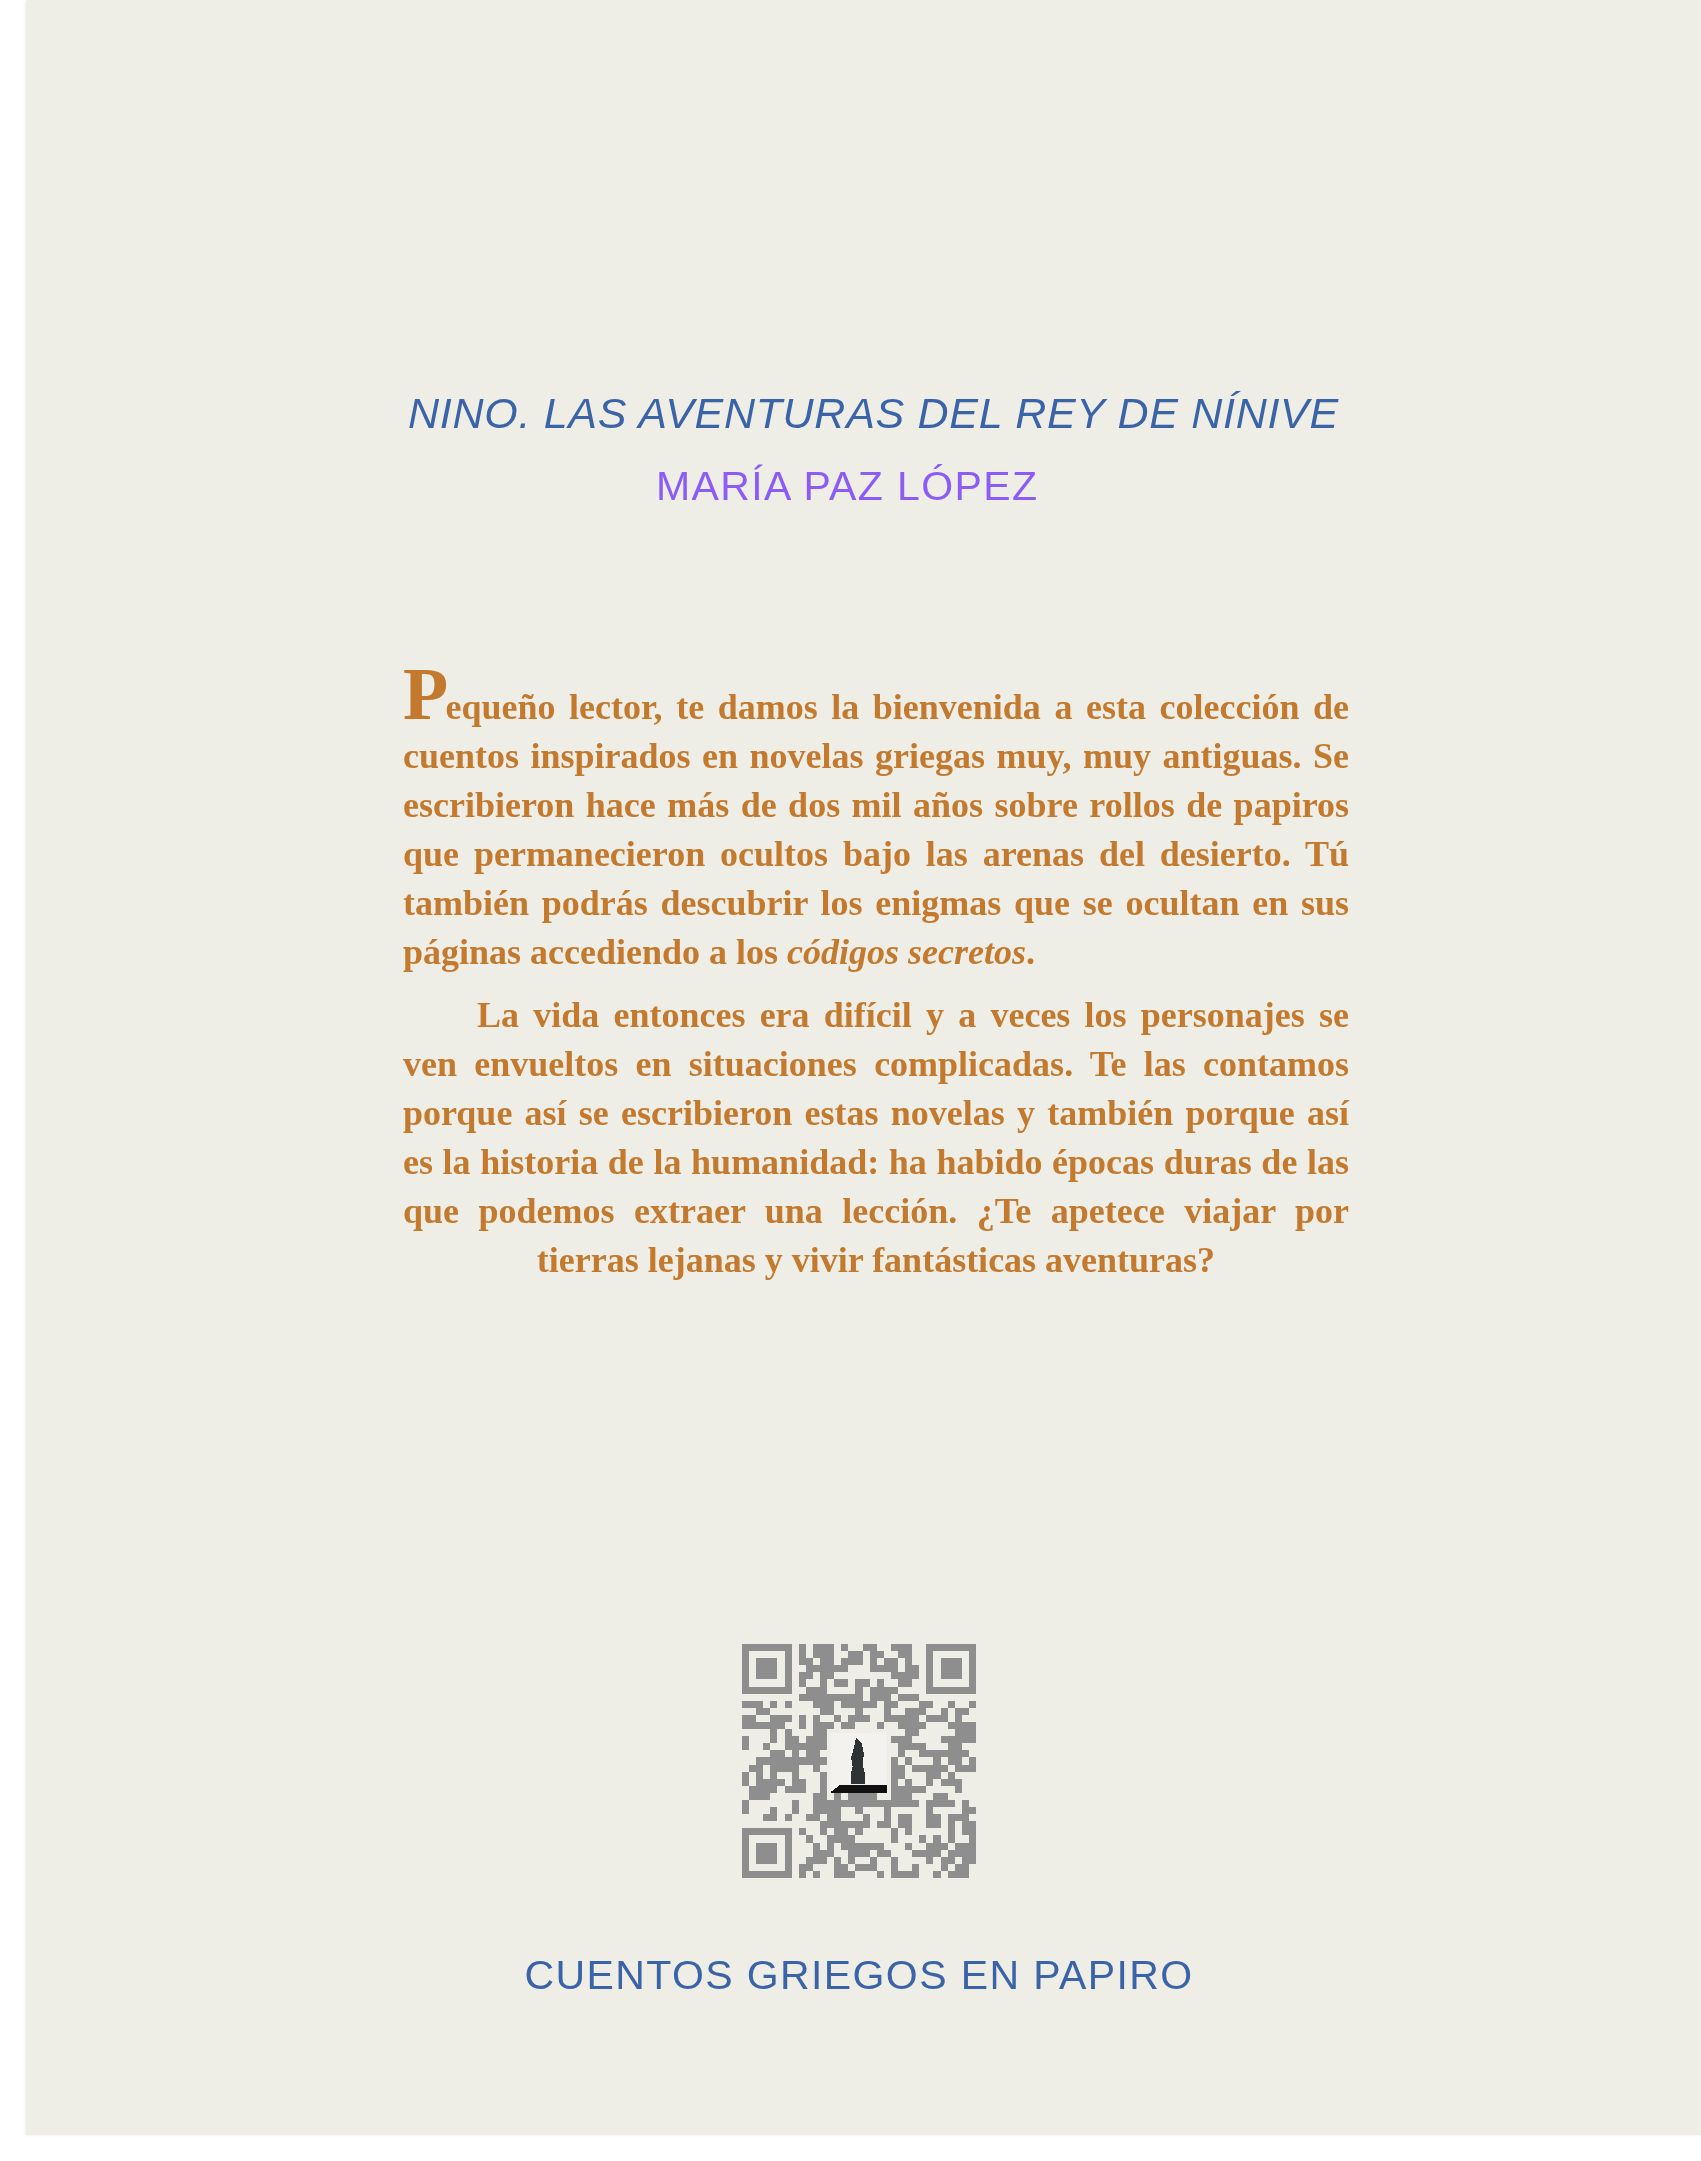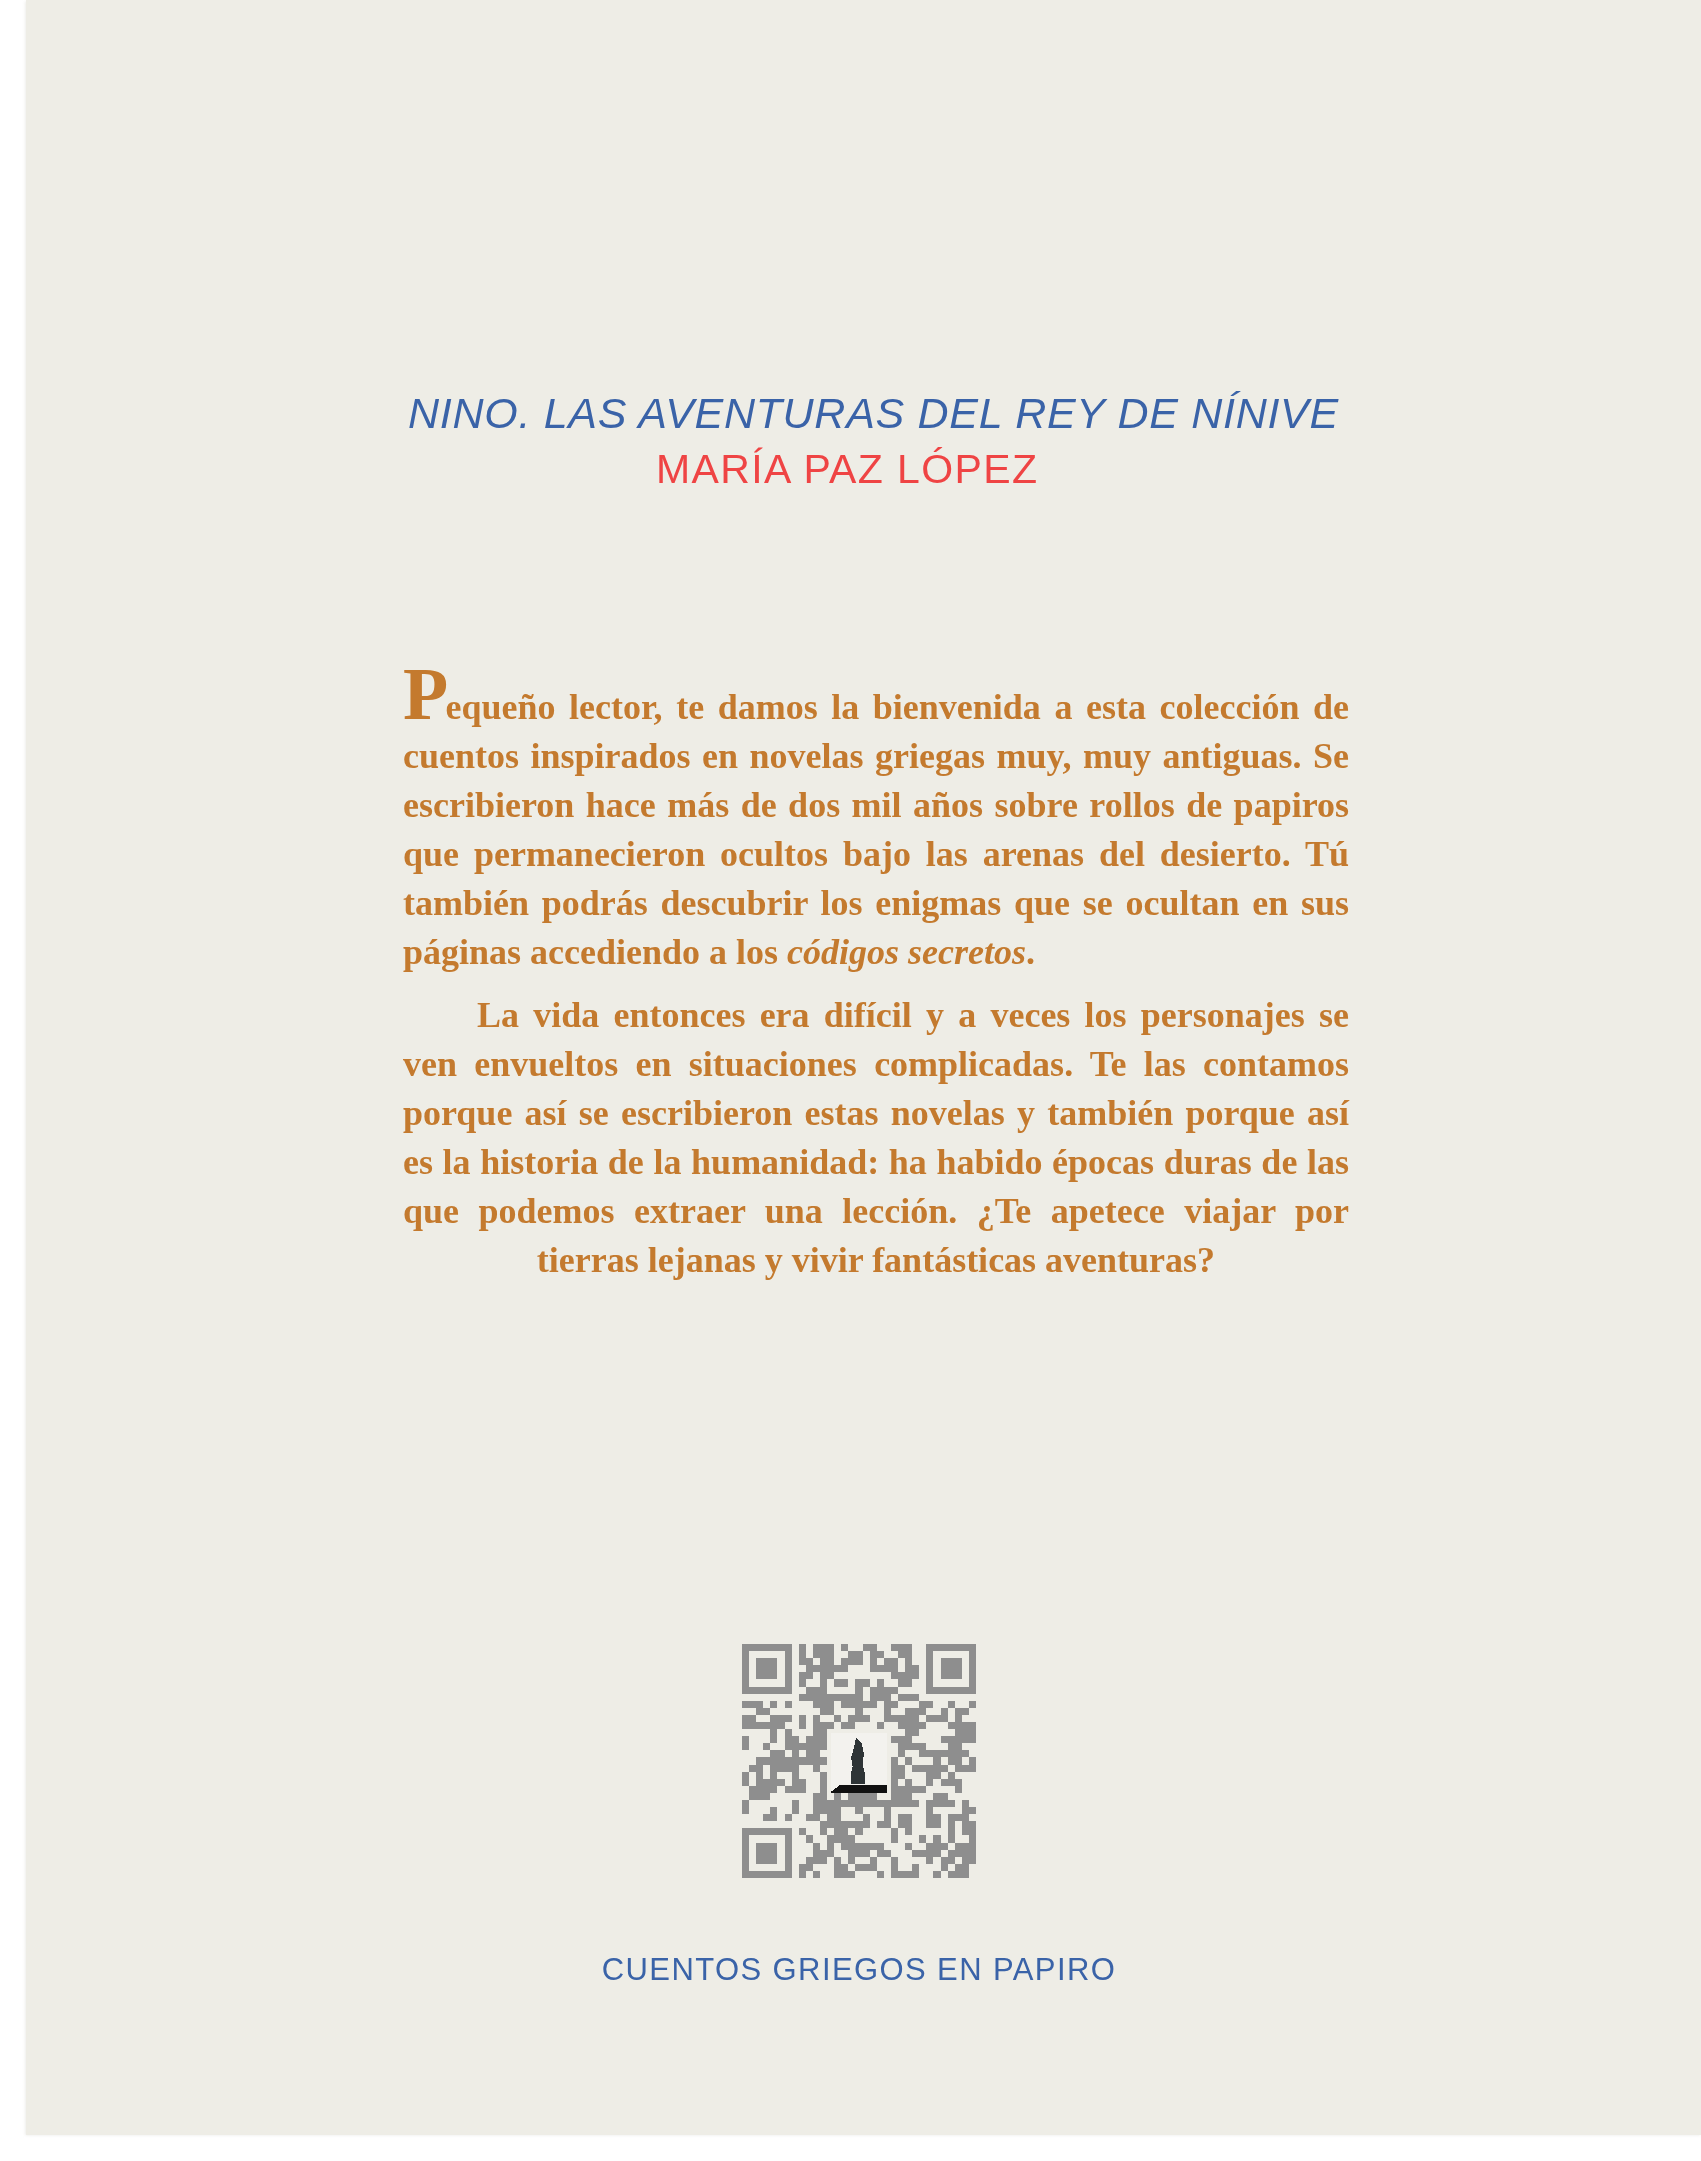--- a/index.html
+++ b/index.html
@@ -13,44 +13,44 @@
   }
   .title {
     position: absolute; left: 0; width: 1701px; top: 389px; text-align: center;
     font-family: "Liberation Sans", "DejaVu Sans", sans-serif;
     font-style: italic; font-size: 43px; letter-spacing: 0.7px;
     color: #3A63A8; white-space: nowrap;
     padding-left: 16px;
   }
   .title span { display: inline-block; transform: translateX(7px); }
   .author {
-    position: absolute; left: 656px; top: 446px;
+    position: absolute; left: 656px; top: 463px;
     font-family: "Liberation Sans", "DejaVu Sans", sans-serif;
-    font-size: 41px; letter-spacing: 1.4px; color: #ef4444; white-space: nowrap;
+    font-size: 41px; letter-spacing: 1.4px; color: #8b5cf6; white-space: nowrap;
   }
   .body-text {
     position: absolute; left: 390px; top: 660px; width: 972px;
     font-family: "Liberation Serif", "DejaVu Serif", serif;
     font-weight: bold; font-size: 36px; line-height: 49px;
     color: #C47A2E; text-align: justify;
   }
   .body-text p { margin: 13px; text-align: justify; }
   .body-text p.indent { text-indent: 74px; margin-top: 14px; }
   .body-text p.last-centered { text-align-last: center; }
   .dropcap {
     font-size: 74px; line-height: 43px; font-weight: bold;
     letter-spacing: -2.8px; vertical-align: baseline;
   }
   .qr {
     position: absolute; left: 742px; top: 1644px; width: 234px; height: 234px;
   }
   .footer {
     position: absolute; left: 0; width: 1701px; top: 1952px; text-align: center;
     font-family: "Liberation Sans", "DejaVu Sans", sans-serif;
-    font-size: 31px; letter-spacing: 1.4px; color: #3A63A8; white-space: nowrap;
+    font-size: 41px; letter-spacing: 1.4px; color: #3A63A8; white-space: nowrap;
   }
   .footer span { display: inline-block; transform: translateX(8.5px); }
 </style>
 </head>
 <body>
 
 <div class="page"></div>
 
 <div class="title"><span>NINO. LAS AVENTURAS DEL REY DE NÍNIVE</span></div>
 

